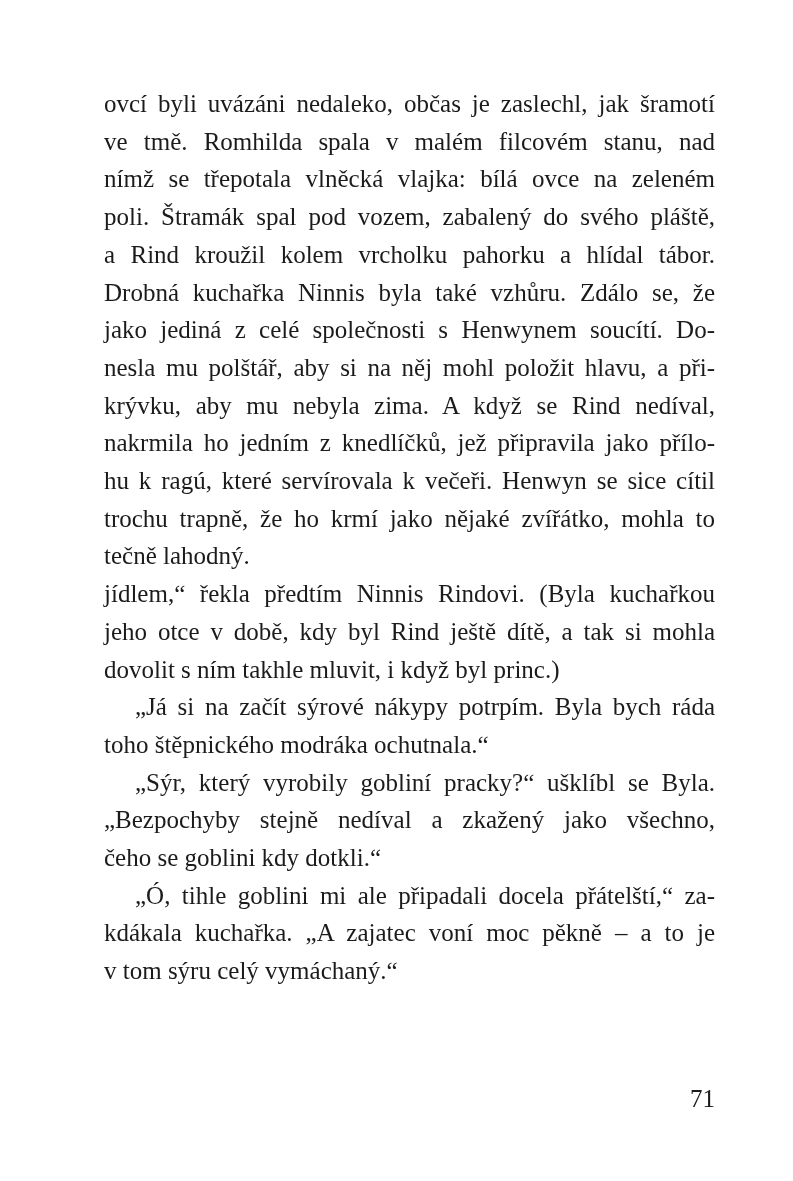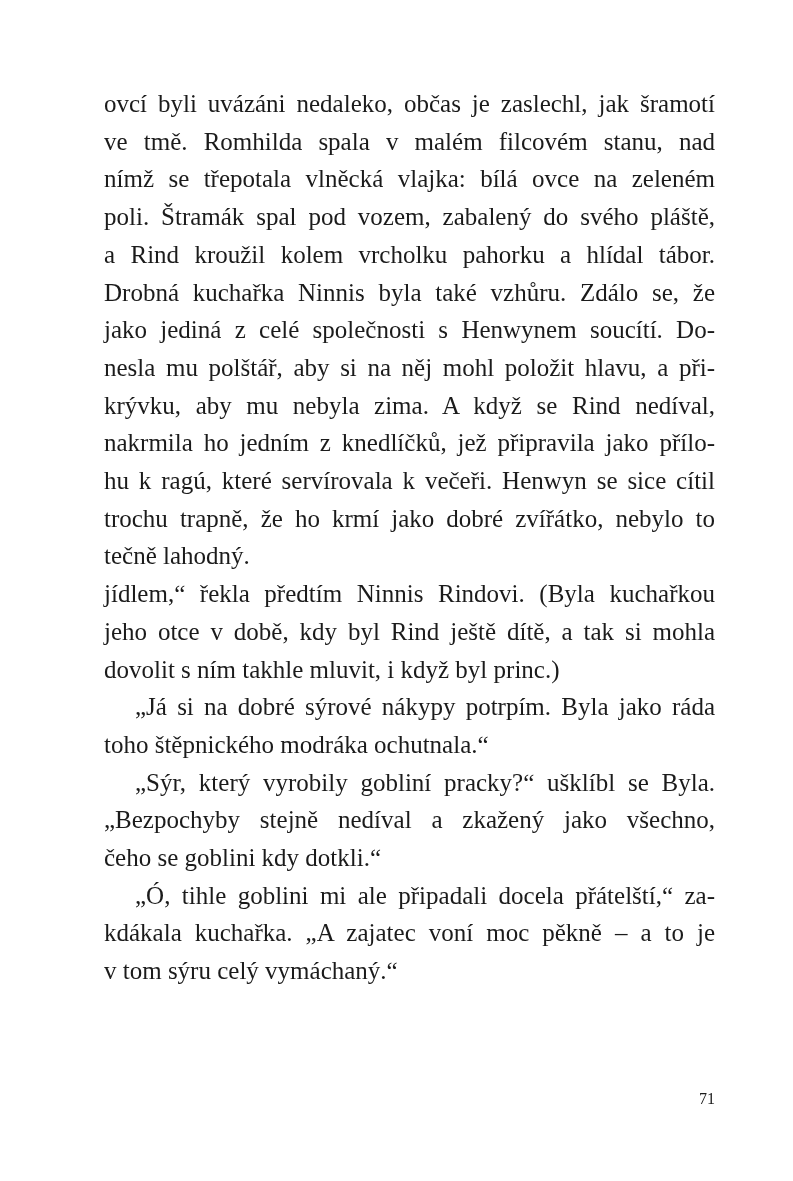--- a/index.html
+++ b/index.html
@@ -44,21 +44,21 @@
   .line.last {
     text-align-last: left;
   }
   .line.indent {
     text-indent: 31px;
   }
   .page-number {
     position: absolute;
     top: 1084px;
     right: 86px;
-    font-size: 16px;
+    font-size: 25px;
     line-height: 30px;
     color: #1b1b1b;
   }
 </style>
 </head>
 <body>
 
 <div class="page">
   <div class="text-block" id="text-block">
       <div class="paragraph">
@@ -66,30 +66,30 @@
         <div class="line">ve tmě. Romhilda spala v malém filcovém stanu, nad</div>
         <div class="line">nímž se třepotala vlněcká vlajka: bílá ovce na zeleném</div>
         <div class="line">poli. Štramák spal pod vozem, zabalený do svého pláště,</div>
         <div class="line">a Rind kroužil kolem vrcholku pahorku a hlídal tábor.</div>
         <div class="line">Drobná kuchařka Ninnis byla také vzhůru. Zdálo se, že</div>
         <div class="line">jako jediná z celé společnosti s Henwynem soucítí. Do-</div>
         <div class="line">nesla mu polštář, aby si na něj mohl položit hlavu, a při-</div>
         <div class="line">krývku, aby mu nebyla zima. A když se Rind nedíval,</div>
         <div class="line">nakrmila ho jedním z knedlíčků, jež připravila jako přílo-</div>
         <div class="line">hu k ragú, které servírovala k večeři. Henwyn se sice cítil</div>
-        <div class="line">trochu trapně, že ho krmí jako dobré zvířátko, nebylo to</div>
+        <div class="line">trochu trapně, že ho krmí jako nějaké zvířátko, mohla to</div>
         <div class="line last">tečně lahodný.</div>
       </div>
       <div class="paragraph">
         <div class="line">jídlem,“ řekla předtím Ninnis Rindovi. (Byla kuchařkou</div>
         <div class="line">jeho otce v době, kdy byl Rind ještě dítě, a tak si mohla</div>
         <div class="line last">dovolit s ním takhle mluvit, i když byl princ.)</div>
       </div>
       <div class="paragraph">
-        <div class="line indent">„Já si na dobré sýrové nákypy potrpím. Byla jako ráda</div>
+        <div class="line indent">„Já si na začít sýrové nákypy potrpím. Byla bych ráda</div>
         <div class="line last">toho štěpnického modráka ochutnala.“</div>
       </div>
       <div class="paragraph">
         <div class="line indent">„Sýr, který vyrobily gobliní pracky?“ ušklíbl se Byla.</div>
         <div class="line">„Bezpochyby stejně nedíval a zkažený jako všechno,</div>
         <div class="line last">čeho se goblini kdy dotkli.“</div>
       </div>
       <div class="paragraph">
         <div class="line indent">„Ó, tihle goblini mi ale připadali docela přátelští,“ za-</div>
         <div class="line">kdákala kuchařka. „A zajatec voní moc pěkně – a to je</div>

